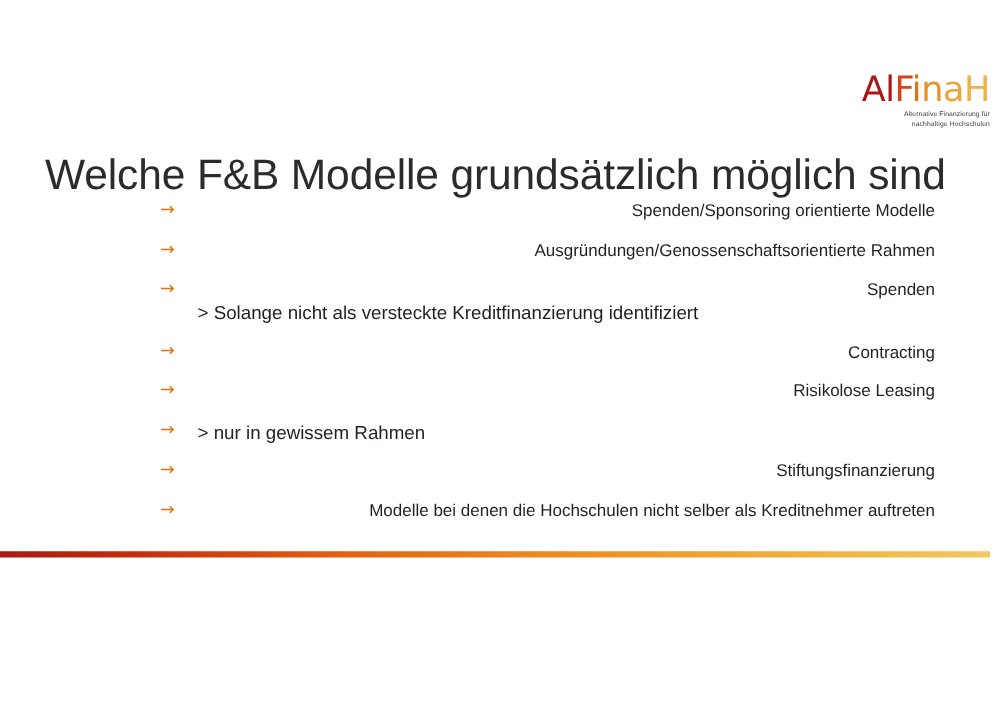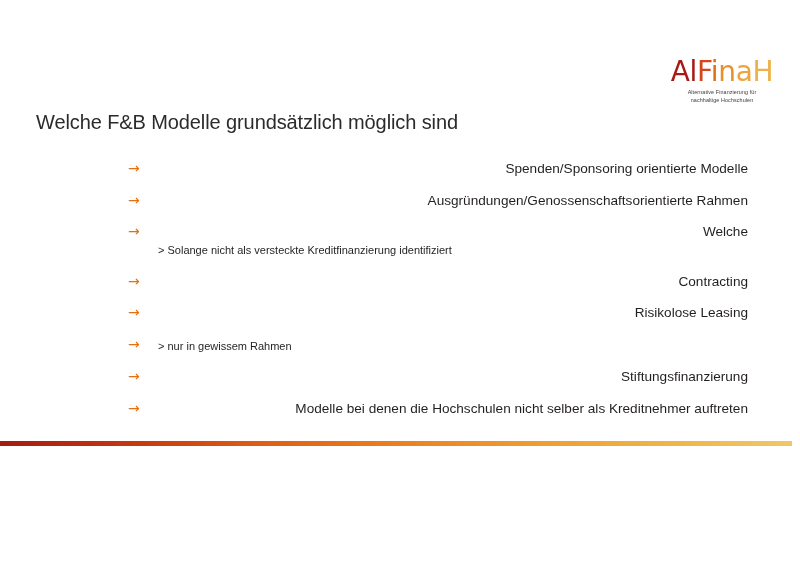--- a/index.html
+++ b/index.html
@@ -22,21 +22,21 @@
     inset: 0;
     background: #ffffff;
   }
 
   
   #brand-logo {
     position: absolute;
     left: 652px;
     top: 58px;
     width: 140px;
-    text-align: center;
+    text-align: right;
   }
   #brand-wordmark {
     font-family: "DejaVu Sans", sans-serif;
     font-size: 28px;
     font-weight: 400;
     letter-spacing: -0.3px;
     line-height: 1;
     white-space: nowrap;
   }
   #brand-wordmark .seg-al  { color: #a81916; }
@@ -53,21 +53,21 @@
     color: #3f3a36;
     letter-spacing: 0.1px;
   }
 
   
   #slide-title {
     position: absolute;
     left: 36px;
     top: 98px;
     font-family: "Liberation Sans", sans-serif;
-    font-size: 20px;
+    font-size: 34px;
     font-weight: 400;
     color: #2b2b2b;
     letter-spacing: -0.1px;
     white-space: nowrap;
   }
 
   
   #bullet-list {
     position: absolute;
     left: 128px;
@@ -97,21 +97,21 @@
     font-size: 13.6px;
     line-height: 17px;
     color: #231f20;
     white-space: nowrap;
     text-align: right;
   }
   .sub-text {
     margin-top: 3px;
     margin-left: 13px;
     font-family: "Liberation Sans", sans-serif;
-    font-size: 11px;
+    font-size: 15px;
     line-height: 15px;
     color: #231f20;
     white-space: nowrap;
   }
 
   
   #divider-bar {
     position: absolute;
     left: 0px;
     top: 441px;
@@ -163,21 +163,21 @@
     <div class="bullet-row">
       <span class="bullet-arrow">→</span>
       <div class="bullet-body">
         <div class="bullet-text">Ausgründungen/Genossenschaftsorientierte Rahmen</div>
       </div>
     </div>
 
     <div class="bullet-row">
       <span class="bullet-arrow">→</span>
       <div class="bullet-body">
-        <div class="bullet-text">Welche</div>
+        <div class="bullet-text">Spenden</div>
         <div class="sub-text">&gt; Solange nicht als versteckte Kreditfinanzierung identifiziert</div>
       </div>
     </div>
 
     <div class="bullet-row">
       <span class="bullet-arrow">→</span>
       <div class="bullet-body">
         <div class="bullet-text">Contracting</div>
       </div>
     </div>

